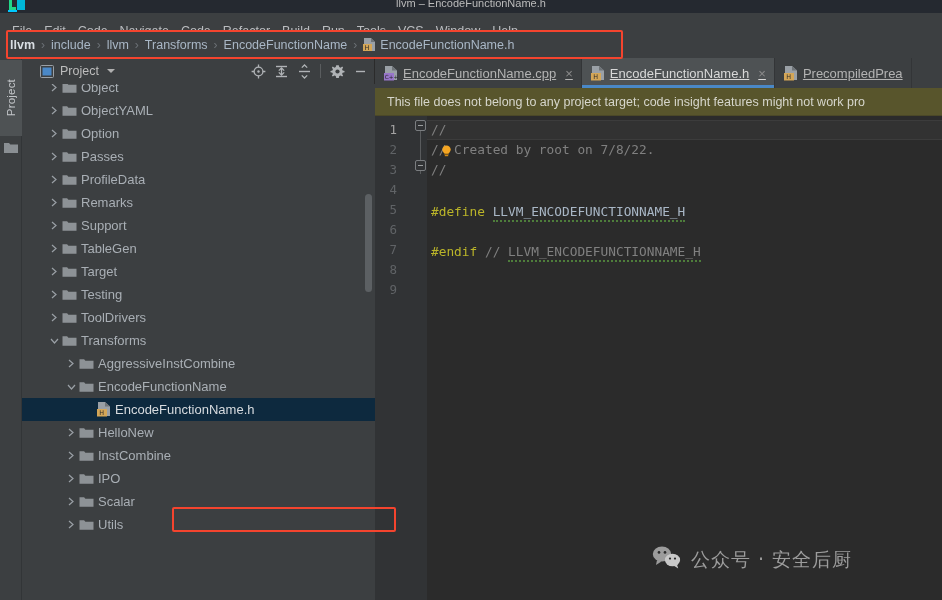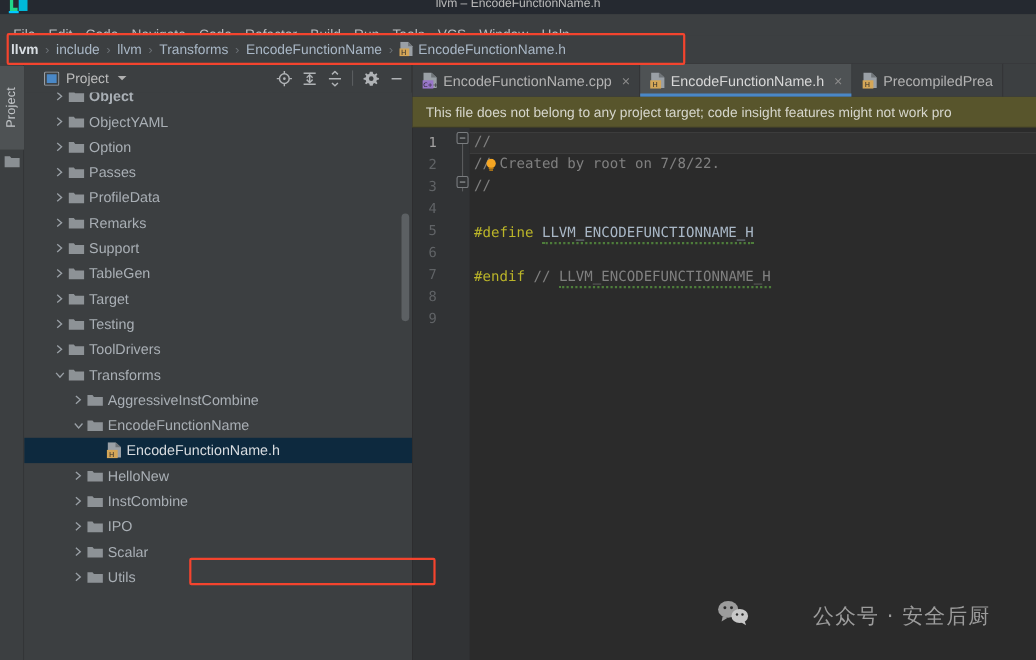--- a/index.html
+++ b/index.html
@@ -227,20 +227,21 @@
   }
   .tab {
     display: flex; align-items: center;
     padding: 0 8px 0 9px;
     font-size: 13px;
     color: #b3b3b3;
     white-space: nowrap;
     position: relative;
     cursor: pointer;
     border-right: 1px solid #333537;
+    text-decoration: underline;
   }
   .tab.active {
     background: #4e5254;
     color: #d8d8d8;
   }
   .tab.active::after {
     content: "";
     position: absolute;
     left: 0; right: 0; bottom: 0;
     height: 3px;
@@ -357,21 +358,20 @@
     display: flex; align-items: center;
     gap: 9px;
     z-index: 40;
     pointer-events: none;
   }
   .wm-text {
     font-size: 19px;
     color: #9c9c9c;
     font-family: "DejaVu Sans", sans-serif;
     letter-spacing: 1px;
-    margin-left: 48px;
   }
 </style>
 </head>
 <body>
 
 <div class="app">
 
   <div class="titlebar">
     <div class="app-logo">
       <svg width="22" height="18" viewBox="0 0 22 18">
@@ -480,21 +480,21 @@
         <div class="tool-btn">
           <svg width="15" height="15" viewBox="0 0 15 15">
             <path d="M3 7.5 H12" stroke="#b0b3b6" stroke-width="1.4"></path>
           </svg>
         </div>
       </div>
     </div>
 
     <div class="tree">
       <div class="tree-inner" id="tree-inner">
-          <div class="tree-row" style="margin-top: -8px; font-weight: bold;">
+          <div class="tree-row" style="margin-top: -8px;">
             <span style="flex: 0 0 25px;"></span>
             <span class="tree-arrow">
               <svg width="8" height="9" viewBox="0 0 8 9">
                 <path d="M2 1 L6 4.5 L2 8" fill="none" stroke="#9aa0a6" stroke-width="1.2"></path>
               </svg>
             </span>
             <span class="tree-icon">
               <svg width="15" height="12" viewBox="0 0 15 12">
                 <path d="M0.5 1.2 h4.6 l1.3 1.6 H14.5 V10.8 H0.5 Z" fill="#8d9296"></path>
               </svg>

